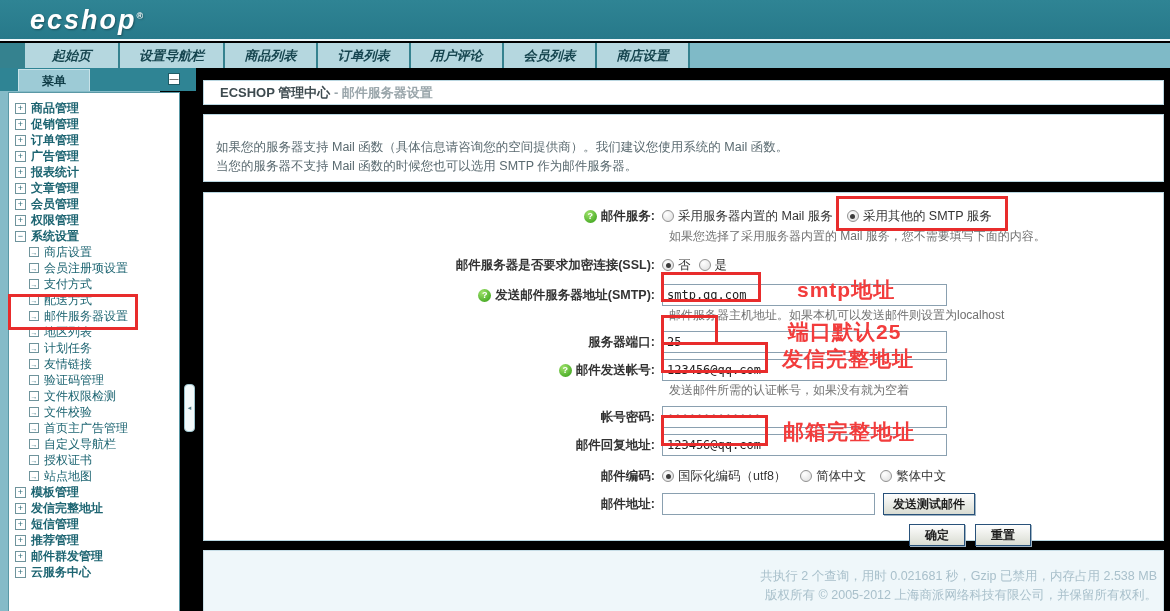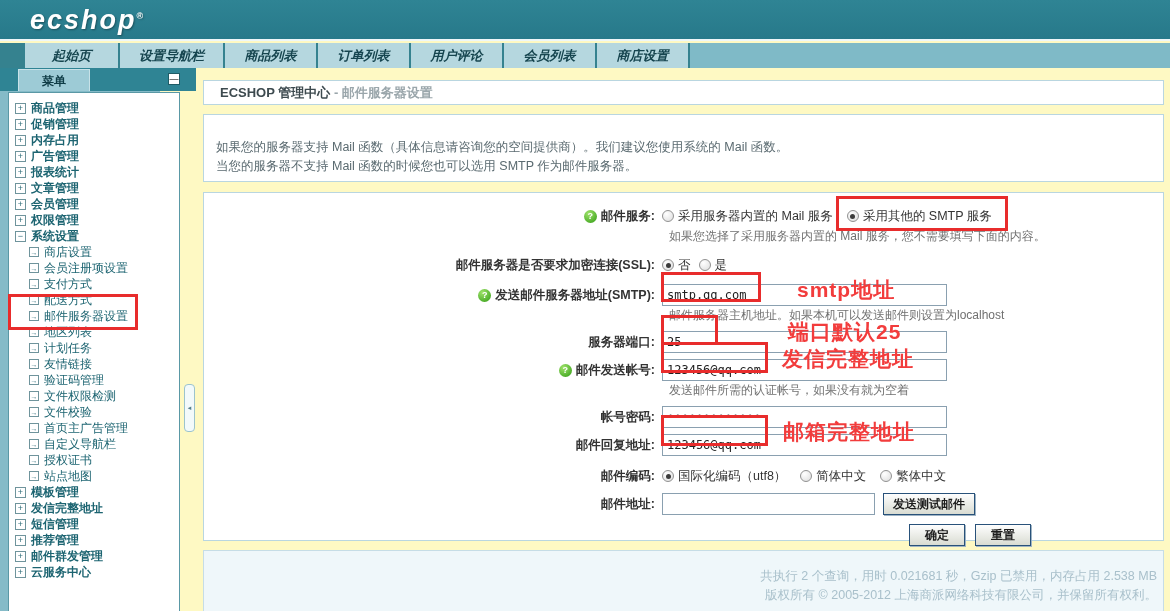--- a/index.html
+++ b/index.html
@@ -1,18 +1,18 @@
 <!DOCTYPE html>
 <html><head>
 <meta charset="utf-8">
 <style>
   * { margin:0; padding:0; box-sizing:border-box; }
   html,body { width:1170px; height:611px; overflow:hidden; }
   body { font-family:"Liberation Sans","DejaVu Sans",sans-serif; background:#cfe5ed; }
-  .page { position:relative; width:1170px; height:611px; background:#fef9c3; overflow:hidden; }
+  .page { position:relative; width:1170px; height:611px; background:#000000; overflow:hidden; }
 
   
   .hdr { position:absolute; left:0; top:0; width:1170px; height:41px;
          background:linear-gradient(#2f8494,#27798a); border-bottom:2px solid #eef7f9; }
   .logo { position:absolute; left:30px; top:5px; color:#fff; font-size:27px; font-weight:bold;
           letter-spacing:2px; font-style:italic; text-shadow:1px 1px 2px rgba(0,0,0,.35); }
   .logo sup { font-size:9px; font-style:normal; letter-spacing:0; }
 
   
   .nav { position:absolute; left:0; top:43px; width:1170px; height:25px; background:#7fbac7;
@@ -113,21 +113,21 @@
       <div class="mi top">
           <span class="eicon">+</span>
           <span>商品管理</span>
         </div>
       <div class="mi top">
           <span class="eicon">+</span>
           <span>促销管理</span>
         </div>
       <div class="mi top">
           <span class="eicon">+</span>
-          <span>内存占用</span>
+          <span>订单管理</span>
         </div>
       <div class="mi top">
           <span class="eicon">+</span>
           <span>广告管理</span>
         </div>
       <div class="mi top">
           <span class="eicon">+</span>
           <span>报表统计</span>
         </div>
       <div class="mi top">

